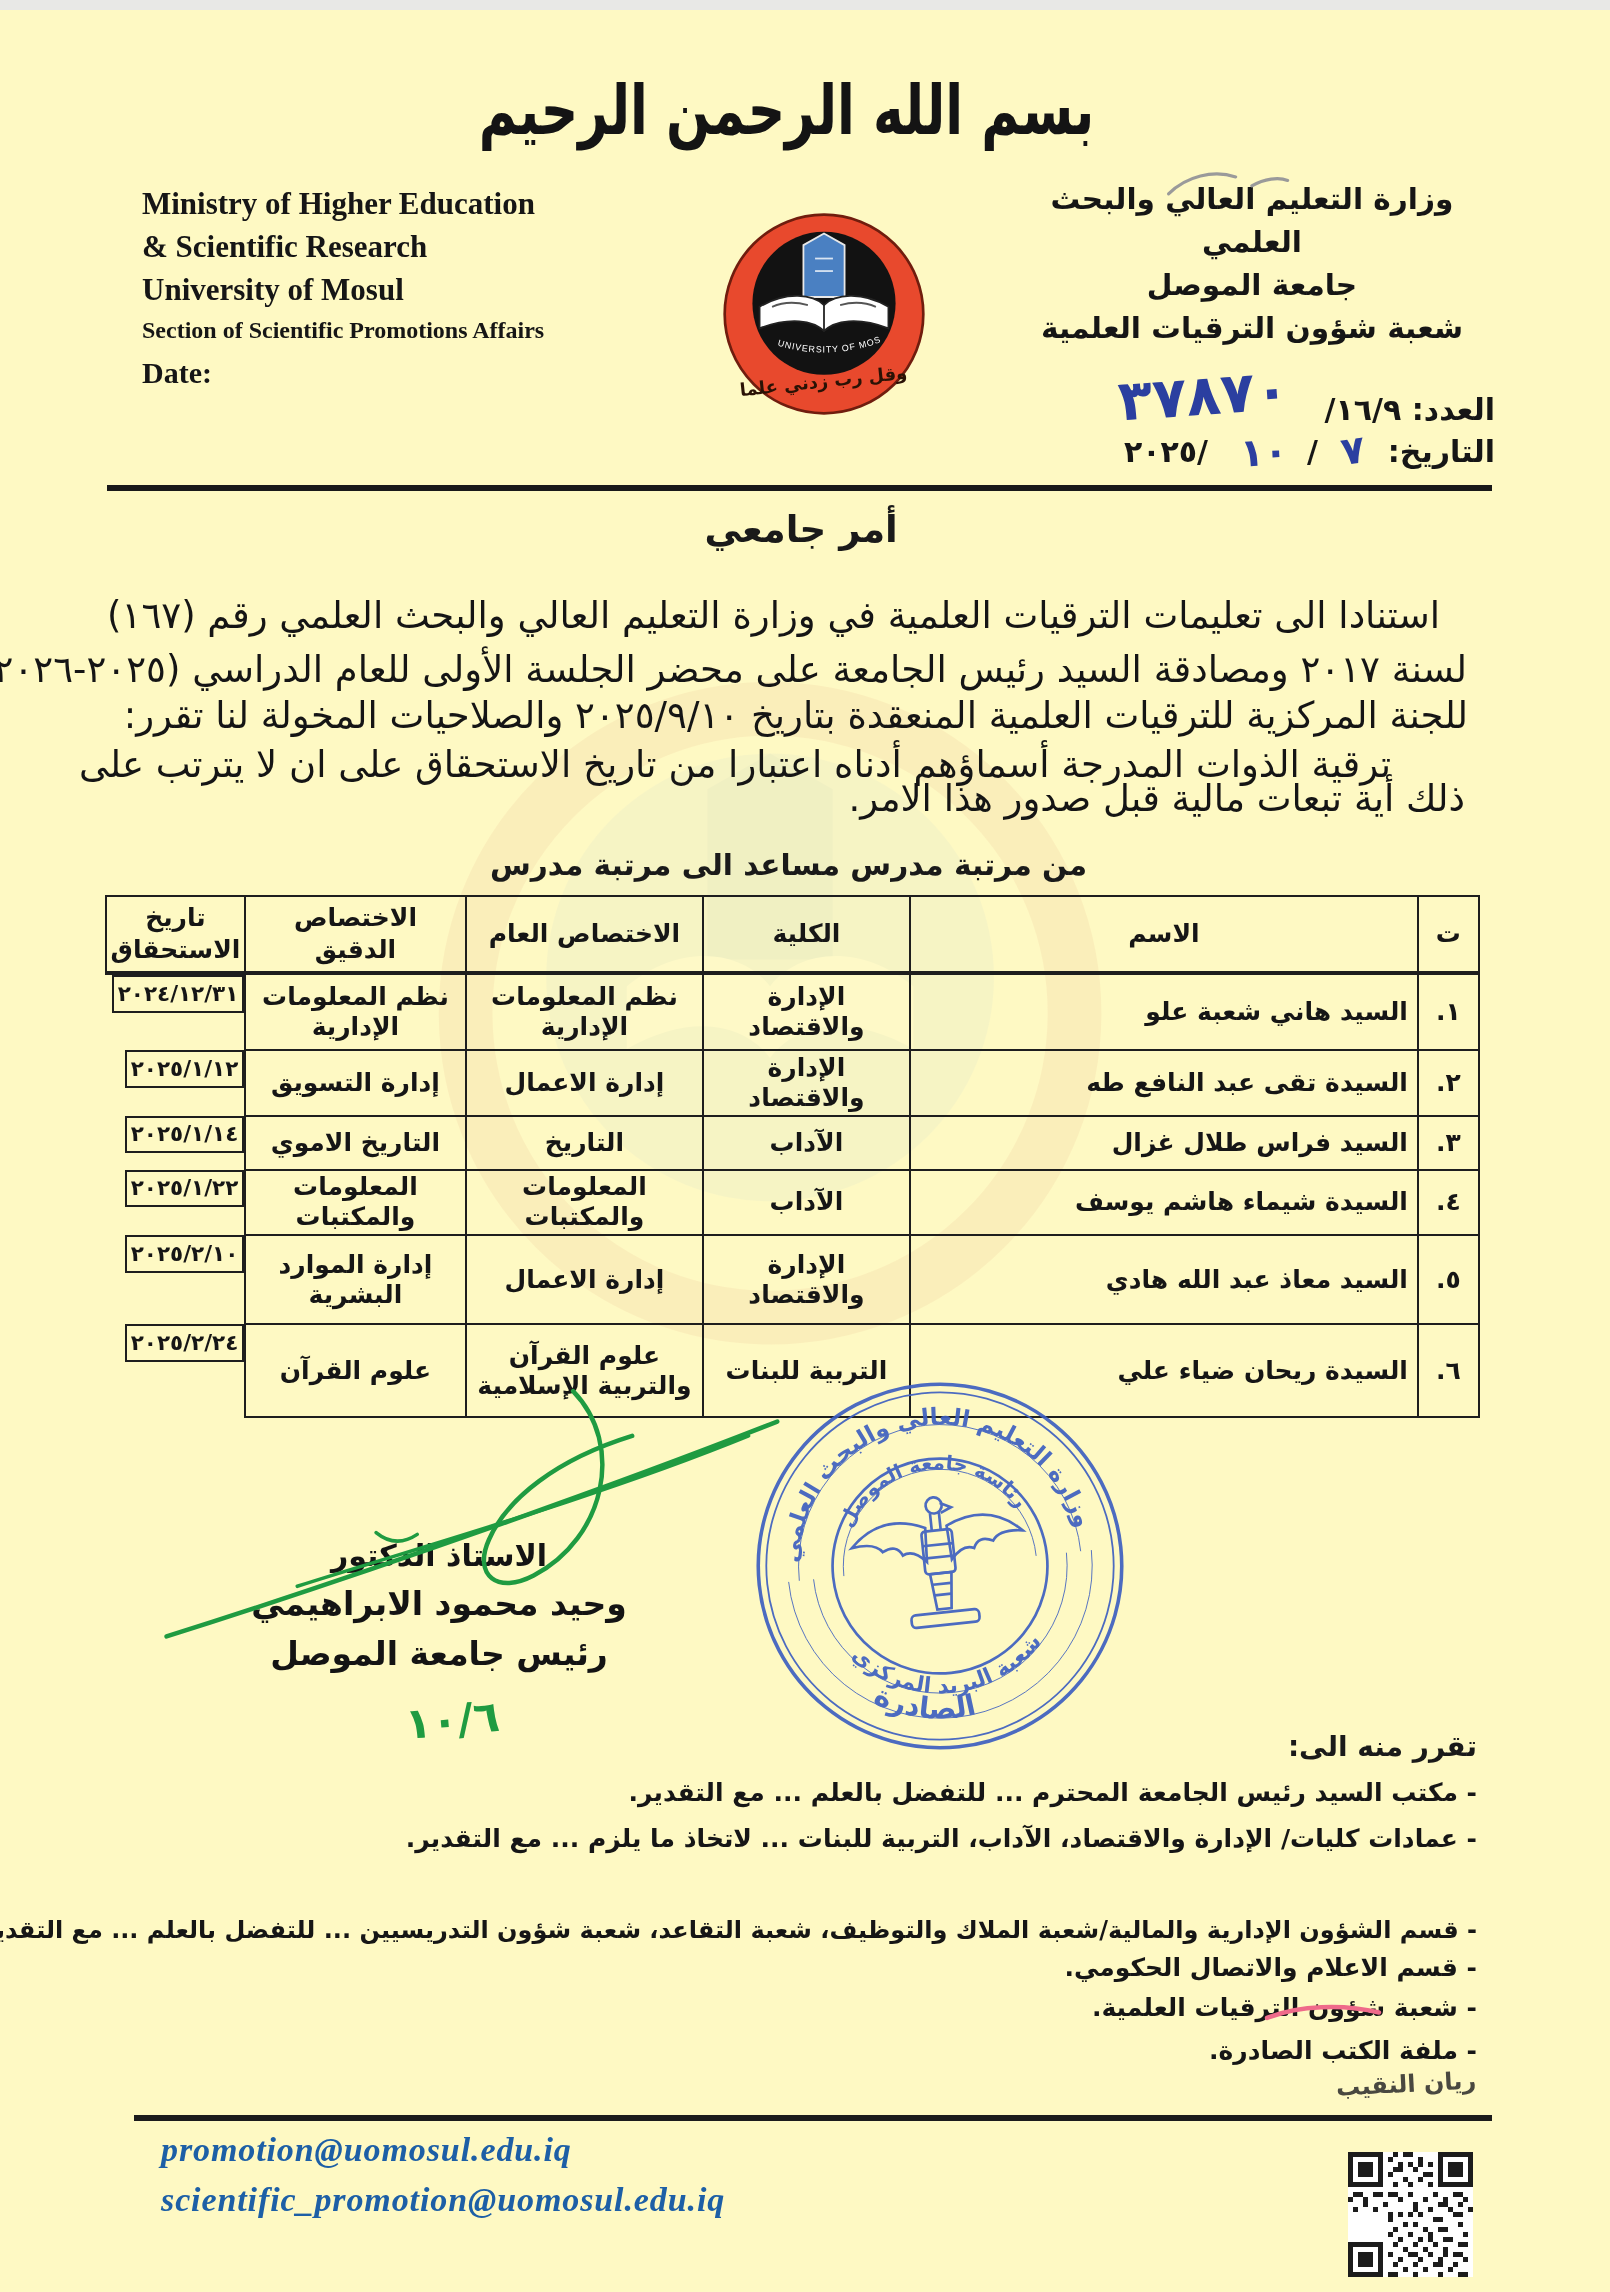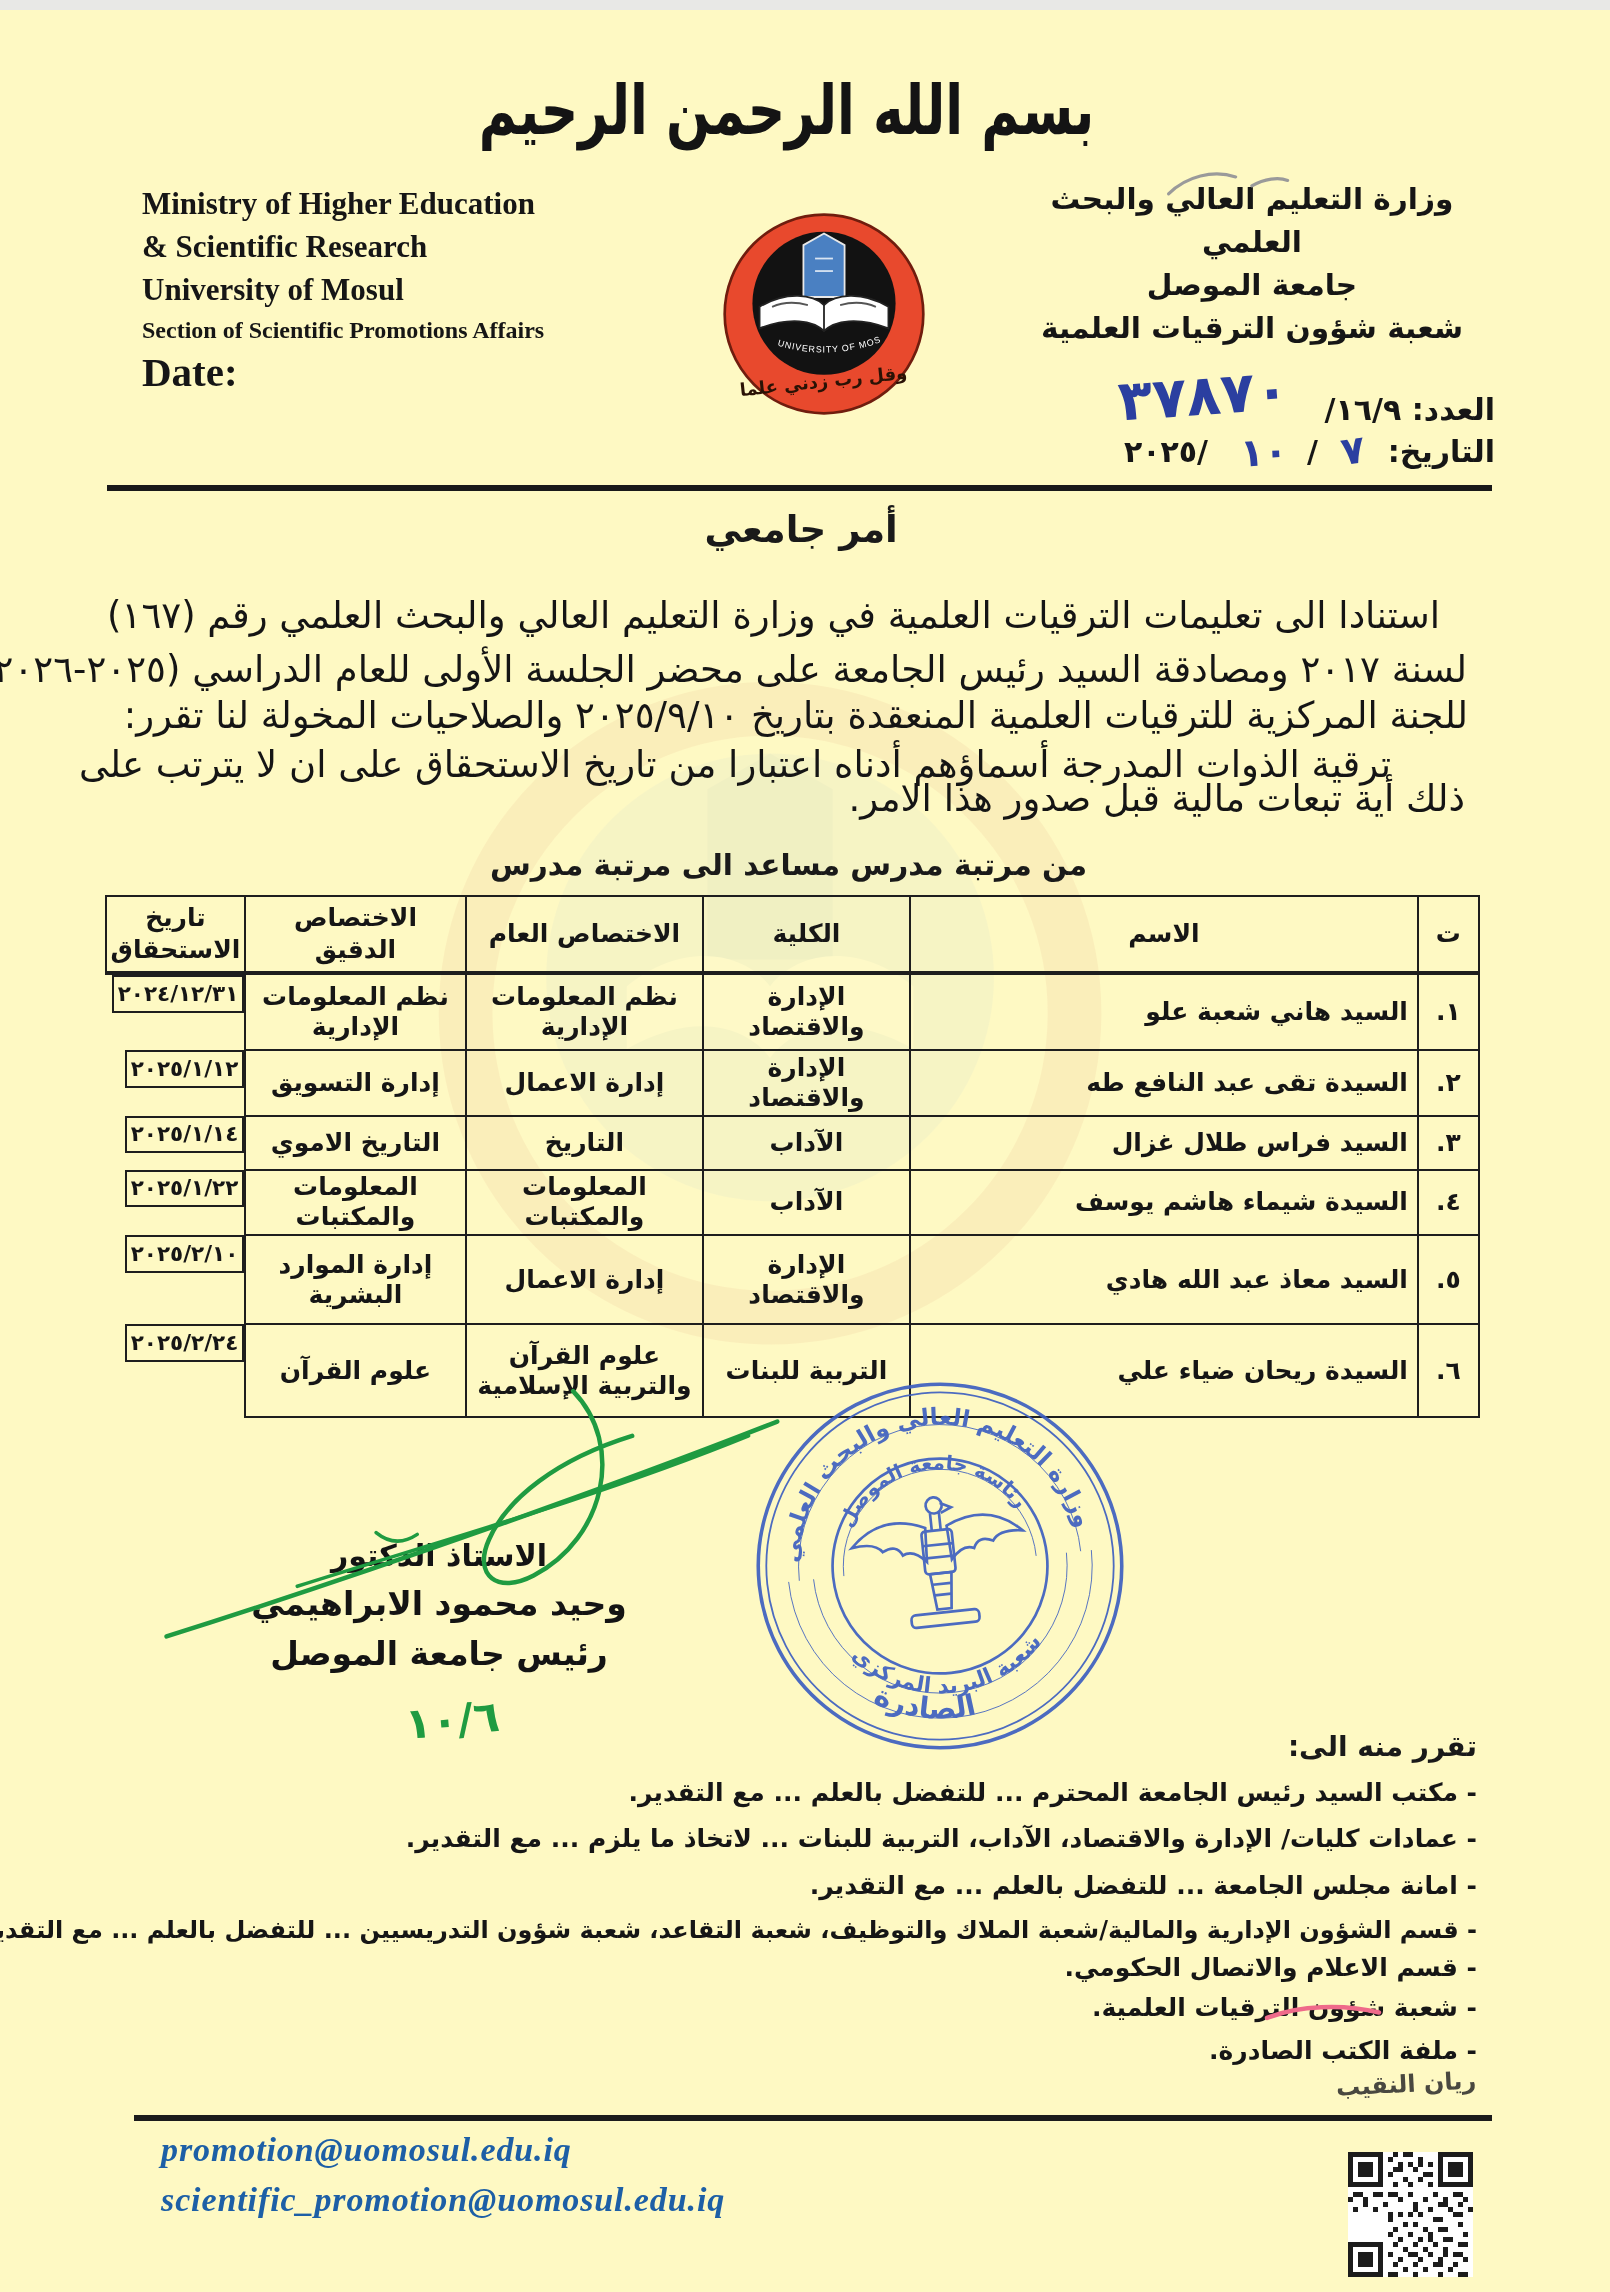--- a/index.html
+++ b/index.html
@@ -9,21 +9,21 @@
   .rtl{direction:rtl;unicode-bidi:isolate;}
   .ltrnum{direction:ltr;unicode-bidi:bidi-override;display:inline-block;}
   .nowrap{white-space:nowrap;}
   
   .bismillah{top:70px;left:50%;transform:translateX(-53%) scaleY(1.32);font-size:52px;font-weight:bold;
              color:#141414;letter-spacing:0.9px;white-space:nowrap;}
   .en-block{left:142px;top:172px;width:502px;font-family:"Liberation Serif",serif;font-weight:bold;color:#161616;}
   .en-l1,.en-l2,.en-l3{font-size:31px;line-height:43px;}
   .en-l4{font-size:24px;line-height:39px;}
   .en-no{font-size:30px;margin-top:7.2px;line-height:45px;}
-  .en-date{font-size:41px;line-height:45px;}
+  .en-date{font-size:30px;line-height:45px;}
   .ar-block{right:125px;top:168px;width:466px;text-align:center;font-weight:bold;font-size:29.6px;line-height:43px;color:#161616;}
   .num-line{top:358px;right:115px;font-weight:bold;font-size:30px;color:#161616;}
   .date-line{top:416px;right:115px;font-weight:bold;font-size:30px;color:#161616;}
   .hw{color:#2b3fa0;font-weight:bold;}
   .hw-number{font-size:56px;letter-spacing:7.2px;transform:translateY(-5.4px) rotate(-4deg);margin-left:27px;margin-right:25px;}
   .hw-day{font-size:39px;transform:translateY(1.8px) rotate(-8deg);margin:0 12.5px;}
   .hw-month{font-size:39px;transform:translateY(3.6px) rotate(-3deg);margin:0 9px;}
   .rule-top{top:475px;left:107px;width:1385px;height:6.3px;background:#191919;}
   
   .order-title{top:498px;left:50%;transform:translateX(-52%);font-size:37px;font-weight:bold;}
@@ -206,21 +206,20 @@
     <div class="abs sig-block rtl">
       <div class="sig-title">الاستاذ الدكتور</div>
       <div class="sig-name">وحيد محمود الابراهيمي</div>
       <div class="sig-pos">رئيس جامعة الموصل</div>
     </div>
     <div class="abs sig-date ltrnum">١٠/٦</div>
 
     <div class="abs dist-head rtl">تقرر منه الى:</div>
     <div class="abs dist-item rtl" style="top:1768px;">- مكتب السيد رئيس الجامعة المحترم ... للتفضل بالعلم ... مع التقدير.</div>
     <div class="abs dist-item rtl" style="top:1814px;">- عمادات كليات/ الإدارة والاقتصاد، الآداب، التربية للبنات ... لاتخاذ ما يلزم ... مع التقدير.</div>
-    <div class="abs dist-item rtl" style="top:1861px;">- امانة مجلس الجامعة ... للتفضل بالعلم ... مع التقدير.</div>
     <div class="abs dist-item small rtl" style="top:1906px;">- قسم الشؤون الإدارية والمالية/شعبة الملاك والتوظيف، شعبة التقاعد، شعبة شؤون التدريسيين ... للتفضل بالعلم ... مع التقدير.</div>
     <div class="abs dist-item rtl" style="top:1943px;">- قسم الاعلام والاتصال الحكومي.</div>
     <div class="abs dist-item rtl" style="top:1983px;">- شعبة شؤون الترقيات العلمية.</div>
     <div class="abs dist-item rtl" style="top:2026px;">- ملفة الكتب الصادرة.</div>
     <div class="abs clerk rtl">ريان النقيب</div>
 
     <div class="abs rule-bottom"></div>
     <div class="abs email" style="top:2121px;">promotion@uomosul.edu.iq</div>
     <div class="abs email" style="top:2171px;">scientific_promotion@uomosul.edu.iq</div>
 

